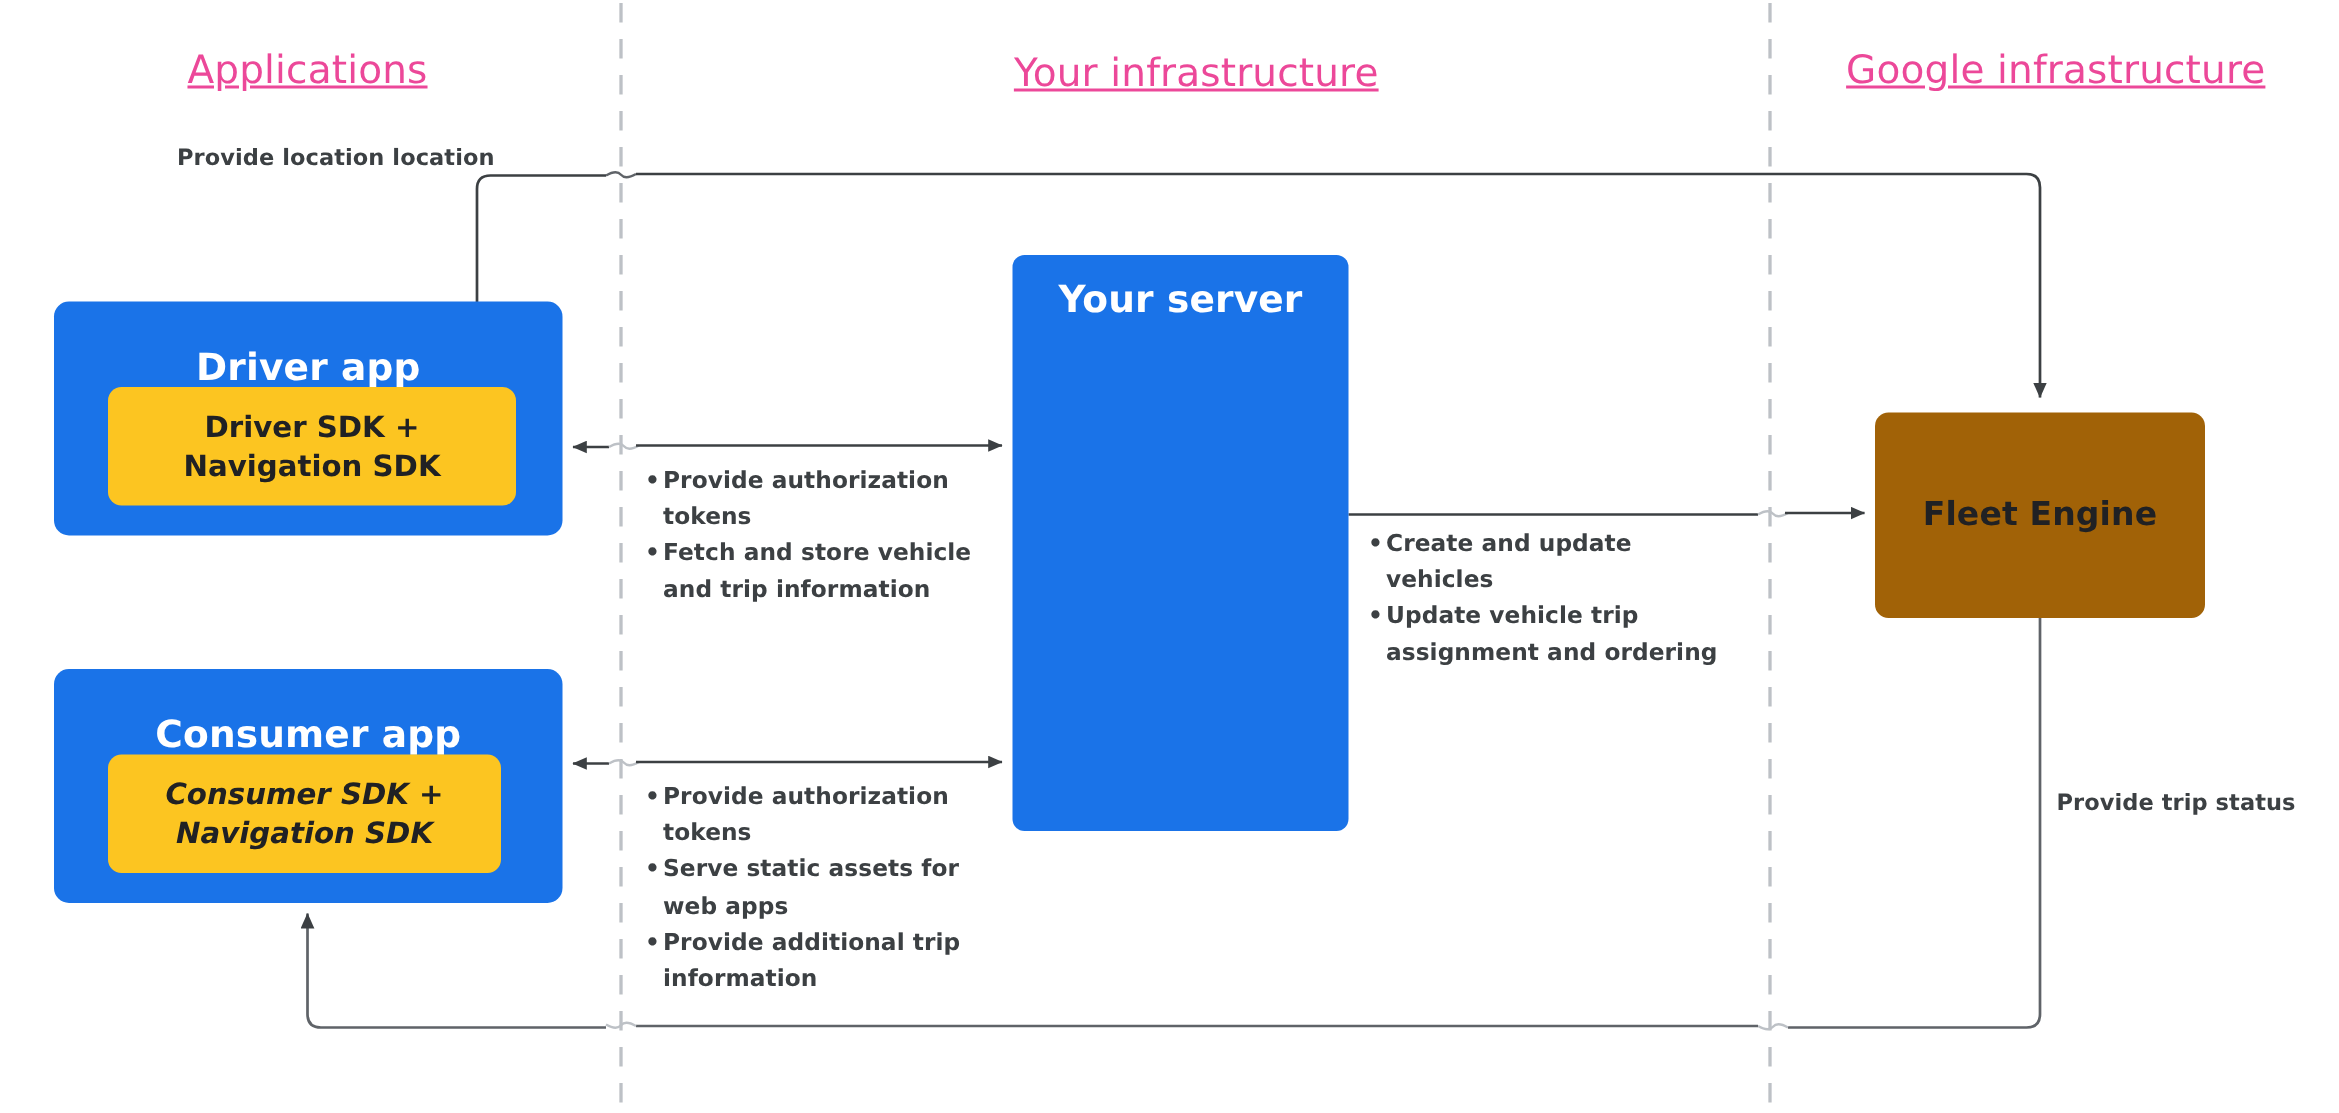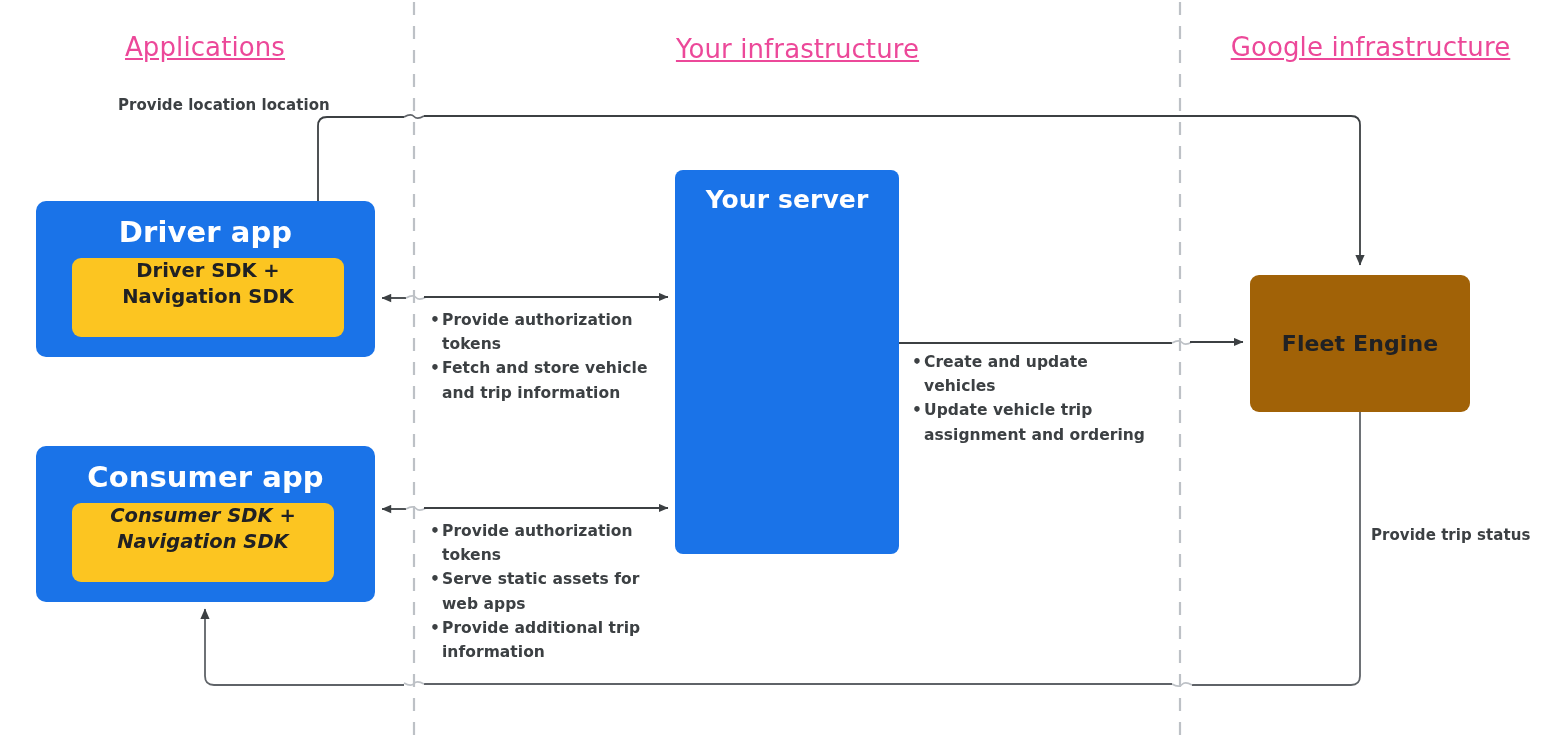--- a/index.html
+++ b/index.html
@@ -41,39 +41,39 @@
 
   
   .app-box {
     position: absolute;
     background: #1a73e8;
     border-radius: 10px;
     box-sizing: border-box;
   }
   .app-title {
     color: #ffffff;
-    font-size: 29px;
+    font-size: 25px;
     font-weight: 700;
     text-align: center;
     line-height: 1.1;
-    padding-top: 16px;
+    padding-top: 30px;
     letter-spacing: 0.1px;
   }
   .sdk-box {
     position: absolute;
     background: #fbc02d;
     background: #fcc521;
     border-radius: 9px;
     color: #202124;
     font-size: 19.5px;
     font-weight: 700;
     text-align: center;
     line-height: 1.32;
     display: flex;
-    align-items: flex-start;
+    align-items: center;
     justify-content: center;
     box-sizing: border-box;
   }
 
   #driver-app   { left: 36px; top: 201px; width: 339px; height: 156px; }
   #driver-sdk   { left: 36px; top: 57px;  width: 272px; height: 79px; }
   #consumer-app { left: 36px; top: 446px; width: 339px; height: 156px; }
   #consumer-sdk { left: 36px; top: 57px;  width: 262px; height: 79px; font-style: italic; }
 
   #your-server {

